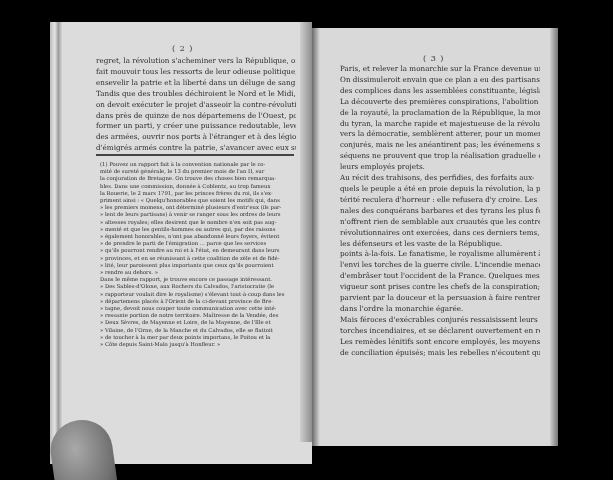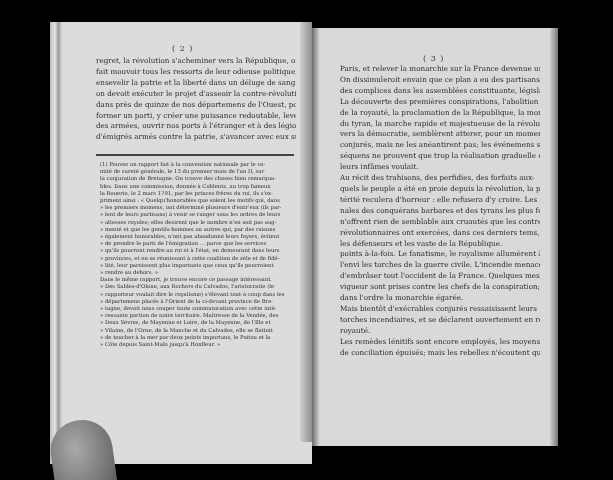--- a/index.html
+++ b/index.html
@@ -25,20 +25,21 @@
 <div class="left-edge"></div>
 <div class="right-page"></div>
 <div class="right-shadow"></div>
 <div class="right-edge"></div>
 
 <div class="pagenum" style="left:172px; top:44px;">( 2 )</div>
 <div class="text" style="left:96px; top:56px; width:200px;">
   <div class="body-line">regret, la révolution s'acheminer vers la République, ont</div>
   <div class="body-line">fait mouvoir tous les ressorts de leur odieuse politique, pour</div>
   <div class="body-line">ensevelir la patrie et la liberté dans un déluge de sang. (1)</div>
+  <div class="body-line">   Tandis que des troubles déchiroient le Nord et le Midi,</div>
   <div class="body-line">on devoit exécuter le projet d'asseoir la contre-révolution</div>
   <div class="body-line">dans près de quinze de nos départemens de l'Ouest, pour y</div>
   <div class="body-line">former un parti, y créer une puissance redoutable, lever</div>
   <div class="body-line">des armées, ouvrir nos ports à l'étranger et à des légions</div>
   <div class="body-line">d'émigrés armés contre la patrie, s'avancer avec eux sur</div>
 </div>
 <div class="rule" style="left:96px; top:154px; width:198px;"></div>
 <div class="text" style="left:100px; top:161px; width:194px;">
   <div class="fn-line">(1) Pouvez un rapport fait à la convention nationale par le co-</div>
   <div class="fn-line">mité de sureté générale, le 13 du premier mois de l'an II, sur</div>
@@ -72,33 +73,33 @@
 <div class="text" style="left:340px; top:64px; width:200px;">
   <div class="body-line">Paris, et relever la monarchie sur la France devenue un</div>
   <div class="body-line">   On dissimuleroit envain que ce plan a eu des partisans et</div>
   <div class="body-line">des complices dans les assemblées constituante, législative</div>
   <div class="body-line">   La découverte des premières conspirations, l'abolition</div>
   <div class="body-line">de la royauté, la proclamation de la République, la mort</div>
   <div class="body-line">du tyran, la marche rapide et majestueuse de la révolution</div>
   <div class="body-line">vers la démocratie, semblèrent atterer, pour un moment, les</div>
   <div class="body-line">conjurés, mais ne les anéantirent pas; les événemens sub-</div>
   <div class="body-line">séquens ne prouvent que trop la réalisation graduelle de</div>
-  <div class="body-line">leurs infâmes voulait.</div>
+  <div class="body-line">leurs employés projets.</div>
   <div class="body-line">   Au récit des trahisons, des perfidies, des forfaits aux-</div>
   <div class="body-line">quels le peuple a été en proie depuis la révolution, la pos-</div>
   <div class="body-line">térité reculera d'horreur : elle refusera d'y croire. Les an-</div>
   <div class="body-line">nales des conquérans barbares et des tyrans les plus féroces</div>
   <div class="body-line">n'offrent rien de semblable aux cruautés que les contre-</div>
   <div class="body-line">révolutionnaires ont exercées, dans ces derniers tems, sur</div>
   <div class="body-line">les défenseurs et les vaste de la République.</div>
   <div class="body-line">points à-la-fois. Le fanatisme, le royalisme allumèrent à</div>
   <div class="body-line">l'envi les torches de la guerre civile. L'incendie menace</div>
   <div class="body-line">d'embrâser tout l'occident de la France. Quelques mesures de</div>
   <div class="body-line">vigueur sont prises contre les chefs de la conspiration; on</div>
+  <div class="body-line">parvient par la douceur et la persuasion à faire rentrer</div>
   <div class="body-line">dans l'ordre la monarchie égarée.</div>
-  <div class="body-line">   Mais bientôt d'exécrables conjurés ressaisissent leurs</div>
+  <div class="body-line">   Mais féroces d'exécrables conjurés ressaisissent leurs</div>
   <div class="body-line">torches incendiaires, et se déclarent ouvertement en révolte</div>
-  <div class="body-line">royauté.</div>
   <div class="body-line">   Les remèdes lénitifs sont encore employés, les moyens</div>
   <div class="body-line">de conciliation épuisés; mais les rebelles n'écoutent que la</div>
 </div>
 
 <div class="finger"></div>
 
 </body></html>

